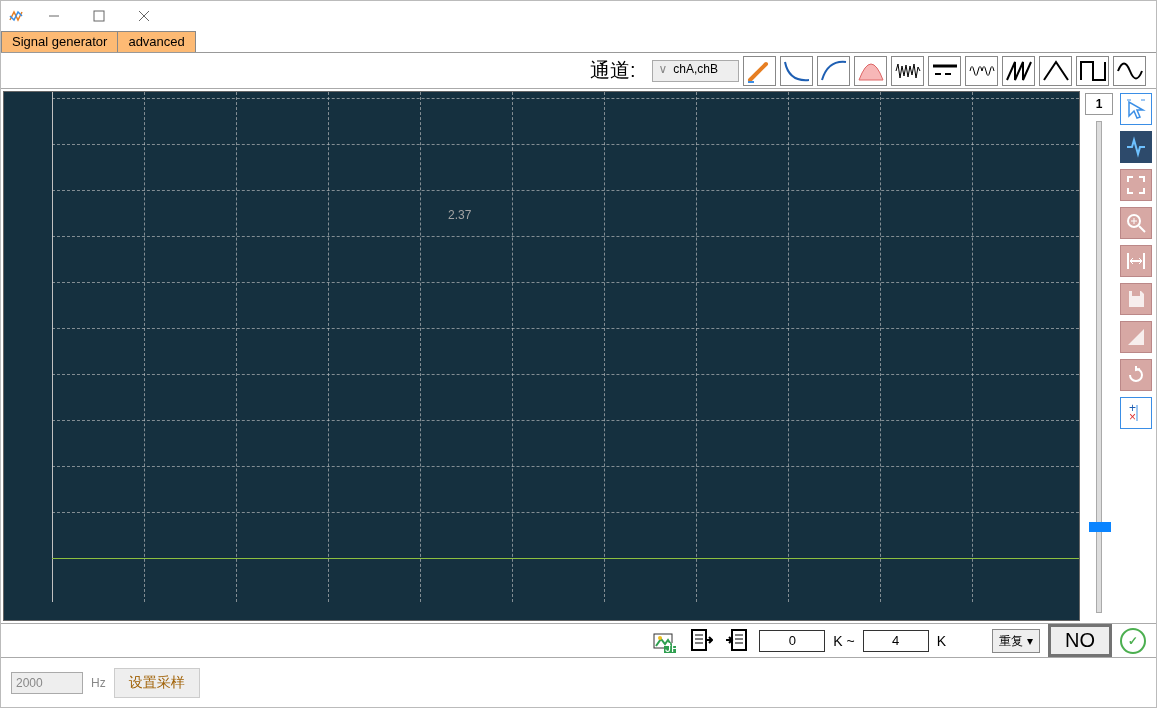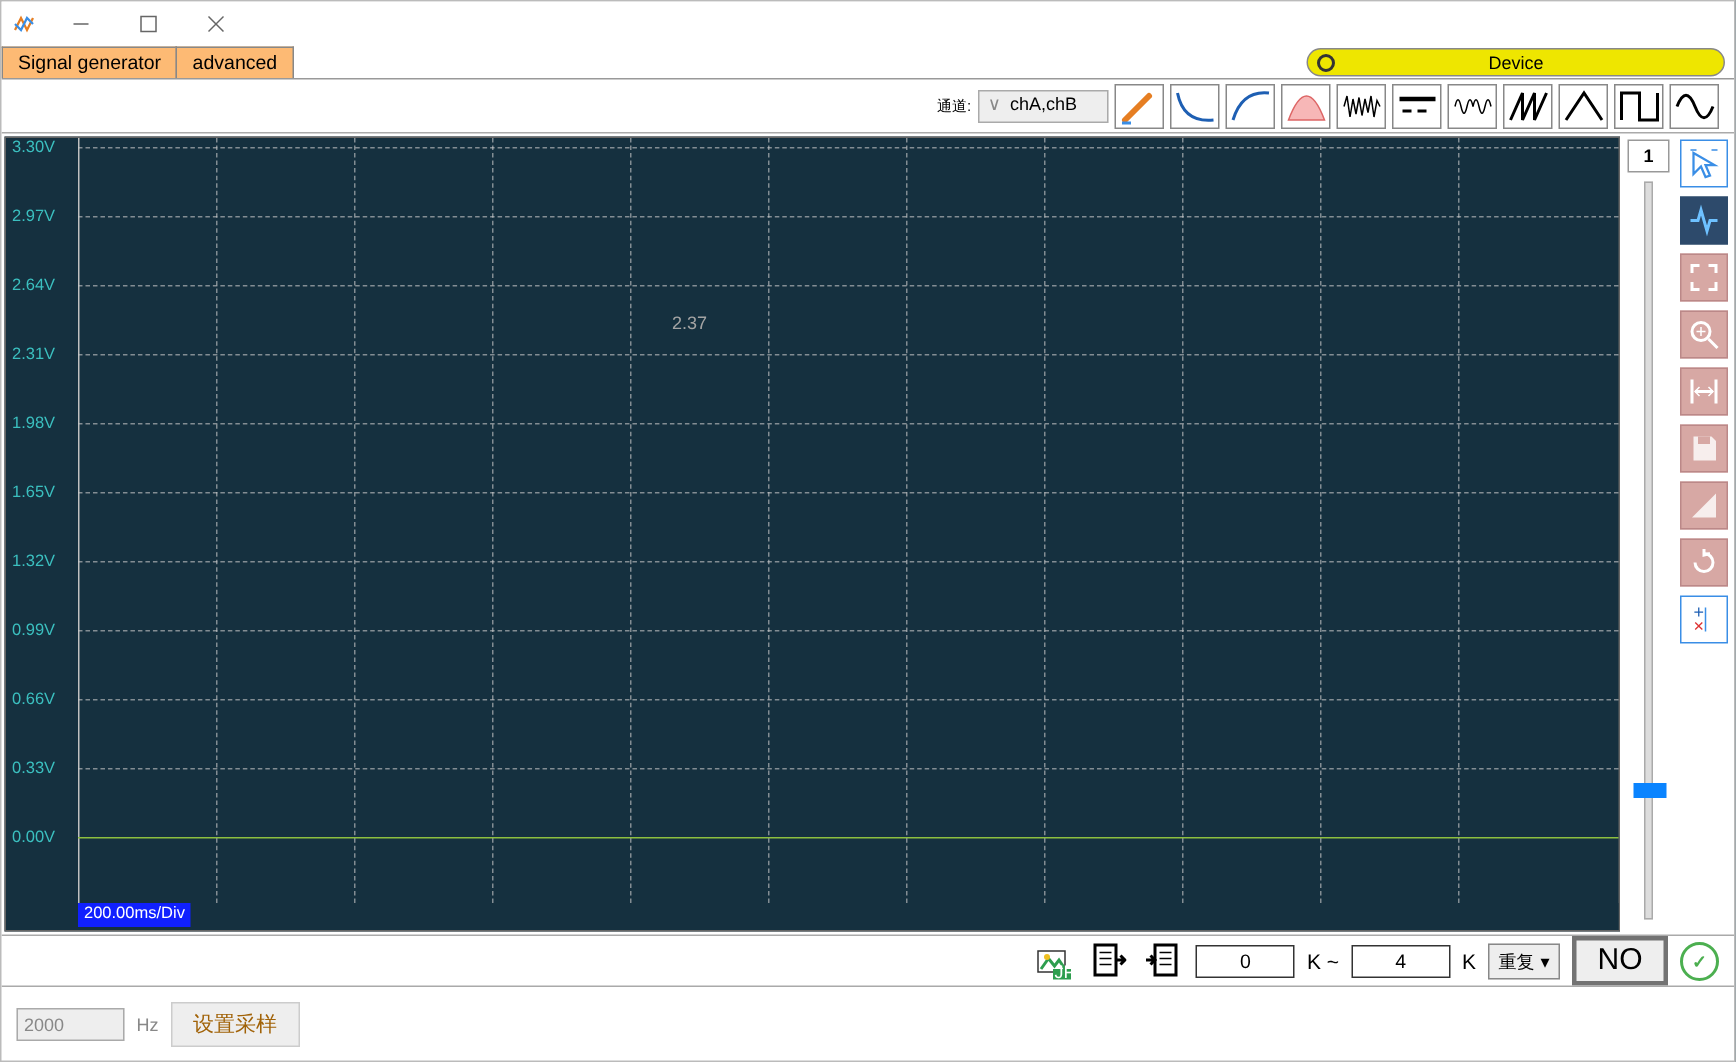--- a/index.html
+++ b/index.html
@@ -8,21 +8,21 @@
 .titlebar .ico { width: 16px; height: 16px; margin-right: 6px; }
 .titlebar .title { flex: 1; font-size: 13px; }
 .titlebar .winbtns { display: flex; }
 .titlebar .winbtn { width: 45px; height: 28px; display: flex; align-items: center; justify-content: center; color: #666; }
 .tabbar { height: 22px; display: flex; align-items: stretch; border-bottom: 1px solid #999; }
 .tab { padding: 2px 10px; border: 1px solid #888; border-bottom: none; background: #fdba74; font-size: 13px; margin-right: -1px; }
 .tabbar .spacer { flex: 1; }
 .devicebtn { background: #eee600; border: 1px solid #888; border-radius: 10px; padding: 0 120px; display: flex; align-items: center; position: relative; margin: 1px 6px 1px 0; font-size: 14px; font-weight: 500; }
 .devicebtn .dot { position:absolute; left:6px; top:3px; width:12px; height:12px; border:2px solid #333; border-radius:50%; }
 .toolbar { height: 36px; display: flex; align-items: center; justify-content: flex-end; gap: 4px; padding: 2px 10px 2px 0; border-bottom: 1px solid #aaa; }
-.toolbar .lbl { font-size: 10px; margin-right: 0; }
+.toolbar .lbl { font-size: 20px; margin-right: 12px; }
 .chsel { border: 1px solid #aaa; height: 22px; padding: 0 20px 0 6px; background: #eee; position: relative; font-size: 13px; }
 .chsel::before { content:""; position:absolute; left:-14px; top:6px; border:4px solid transparent; border-top-color:#666; display:none;}
 .tbtn { width: 33px; height: 30px; border: 1px solid #888; display:flex; align-items:center; justify-content:center; background:#fff; }
 .tbtn svg { width: 28px; height: 26px; }
 .mainrow { flex: 1; display: flex; position: relative; }
 .plotarea { flex: 1; background: #15303f; position: relative; margin: 2px 0 2px 2px; border:1px solid #666; }
 .yaxis { position: absolute; left: 0; top: 0; bottom: 18px; width: 48px; background:#15303f; }
 .ylabel { position: absolute; left: 4px; color: #3bbfbf; font-size: 11px; }
 .grid { position: absolute; left: 48px; right: 0; top: 0; bottom: 18px; }
 .grid .hline { position:absolute; left:0; right:0; border-top:1px dashed #ccc; opacity:0.6; }
@@ -38,21 +38,21 @@
 .slidercol .track { flex:1; width:6px; background:#ddd; border:1px solid #aaa; position:relative; margin-bottom:6px; }
 .slidercol .thumb { position:absolute; left:-8px; width:22px; height:10px; background:#0a84ff; }
 .toolcol { width:38px; display:flex; flex-direction:column; gap:6px; padding:4px 2px; }
 .toolcol .tcbtn { width:32px; height:32px; background:#d7a8a4; border:1px solid #b88; display:flex; align-items:center; justify-content:center; position:relative; }
 .toolcol .tcbtn.blue { background:#2d4a6b; border-color:#2d4a6b; }
 .toolcol .tcbtn svg { width:22px; height:22px; }
 .bottombar1 { height:34px; border-top:1px solid #aaa; display:flex; align-items:center; justify-content:flex-end; gap:8px; padding:0 10px; }
 .bottombar1 .ibtn { width:28px; height:28px; display:flex; align-items:center; justify-content:center; }
 .numbox { width:66px; height:22px; border:1px solid #333; text-align:center; font-size:13px; }
 .klab { font-size:14px; }
-.repeat { border:1px solid #888; padding:2px 6px; font-size:14px; background:#eee; }
+.repeat { border:1px solid #888; padding:2px 6px; font-size:14px; background:#eee;margin-left:38px; }
 .nobtn { border:3px solid #737373; padding:2px 14px; font-size:20px; background:#eee; }
 .okcircle { width:26px; height:26px; border:2px solid #4caf50; border-radius:50%; display:flex; align-items:center; justify-content:center; color:#4caf50; font-weight:bold; }
 .bottombar2 { height:50px; border-top:1px solid #aaa; display:flex; align-items:center; padding:0 10px; }
 .hzbox { width:72px; height:22px; border:1px solid #aaa; background:#eee; color:#888; padding:0 4px; }
 .hzlbl { margin:0 8px; color:#888; }
 .samplebtn { height:30px; padding:0 14px; background:#eee; color:#a16207; border:1px solid #ccc; font-size:14px; }
 .bottombar2 .spacer { flex:1; }
 .startbar { width:350px; height:36px; background:#555; border-radius:2px; display:flex; align-items:center; justify-content:flex-end; padding:0 6px; }
 .startbtn { height:28px; padding:0 28px; border-radius:14px; background:linear-gradient(#3a8ee6,#1e5fb3); color:#fff; font-size:15px; border:1px solid #0a3a70; }
 </style>
@@ -81,24 +81,20 @@
           <line x1="11" y1="1" x2="1" y2="11" stroke="#666"></line>
         </svg>
       </div>
   </div>
 </div>
 
 <div class="tabbar">
   <div class="tab">Signal generator</div>
   <div class="tab">advanced</div>
   <div class="spacer"></div>
-  <div class="devicebtn">
-      <span class="dot"></span>
-      <span>Device</span>
-    </div>
 </div>
 
 <div class="toolbar">
   <span class="lbl">通道:</span>
   <div class="chsel"><span style="color:#888;margin-right:6px;">∨</span><span>chA,chB</span></div>
   <div class="tbtn">
       <svg viewBox="0 0 28 26">
         <path d="M4 22 L20 6" stroke="#e67e22" stroke-width="4" stroke-linecap="round"></path>
         <path d="M2 24 L8 24" stroke="#3a8ee6" stroke-width="2"></path>
       </svg>
@@ -153,33 +149,20 @@
     </div>
   <div class="tbtn">
       <svg viewBox="0 0 28 26">
         <path d="M2 13 Q8 -2 14 13 T26 13" stroke="#000" fill="none" stroke-width="2"></path>
       </svg>
     </div>
 </div>
 
 <div class="mainrow">
   <div class="plotarea">
-    <div class="yaxis">
-      <span class="ylabel" style="top:0px">3.30V</span>
-      <span class="ylabel" style="top:46px">2.97V</span>
-      <span class="ylabel" style="top:92px">2.64V</span>
-      <span class="ylabel" style="top:138px">2.31V</span>
-      <span class="ylabel" style="top:184px">1.98V</span>
-      <span class="ylabel" style="top:230px">1.65V</span>
-      <span class="ylabel" style="top:276px">1.32V</span>
-      <span class="ylabel" style="top:322px">0.99V</span>
-      <span class="ylabel" style="top:368px">0.66V</span>
-      <span class="ylabel" style="top:414px">0.33V</span>
-      <span class="ylabel" style="top:460px">0.00V</span>
-    </div>
     <div class="grid">
       <div class="baseline-v" style="left:0"></div>
       <div class="hline" style="top:6px"></div>
         <div class="hline" style="top:52px"></div>
         <div class="hline" style="top:98px"></div>
         <div class="hline" style="top:144px"></div>
         <div class="hline" style="top:190px"></div>
         <div class="hline" style="top:236px"></div>
         <div class="hline" style="top:282px"></div>
         <div class="hline" style="top:328px"></div>
@@ -191,23 +174,20 @@
         <div class="vline" style="left:276px"></div>
         <div class="vline" style="left:368px"></div>
         <div class="vline" style="left:460px"></div>
         <div class="vline" style="left:552px"></div>
         <div class="vline" style="left:644px"></div>
         <div class="vline" style="left:736px"></div>
         <div class="vline" style="left:828px"></div>
         <div class="vline" style="left:920px"></div>
       <span class="cursorlbl" style="left:396px; top:116px">2.37</span>
     </div>
-    <div class="xstrip">
-      <div class="xdiv">200.00ms/Div</div>
-    </div>
   </div>
   <div class="rightcol">
     <div class="slidercol">
       <div class="one">1</div>
       <div class="track">
           <div class="thumb" style="bottom:80px"></div>
         </div>
     </div>
     <div class="toolcol">
       <div class="tcbtn" style="background:#fff;border-color:#3a8ee6">

